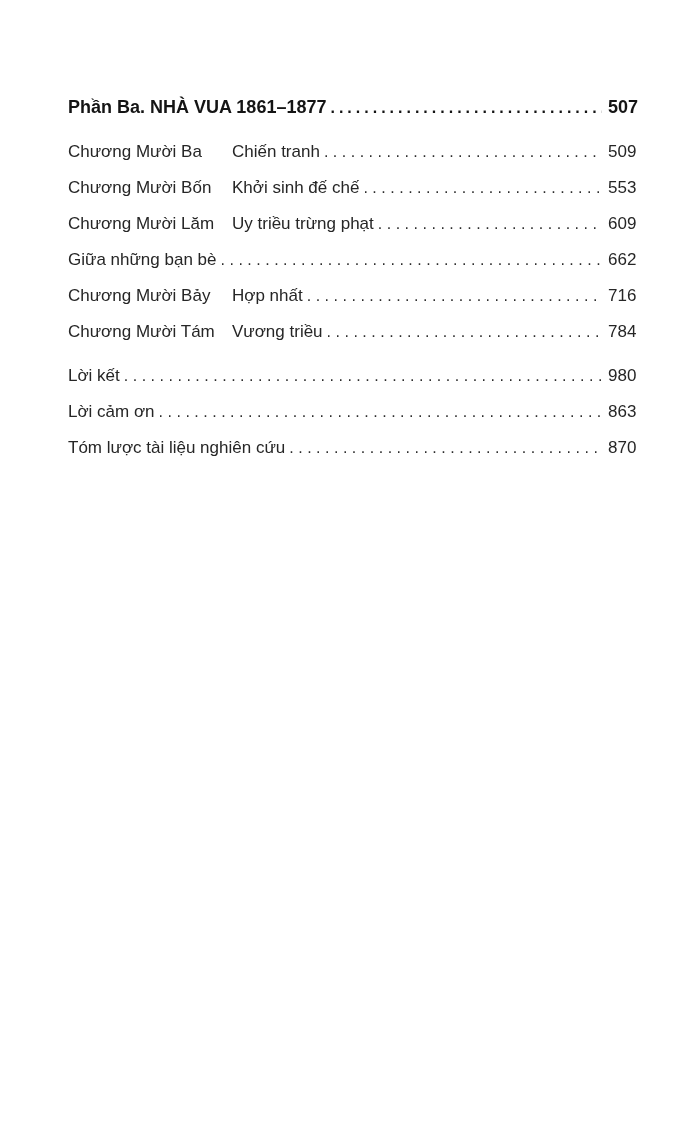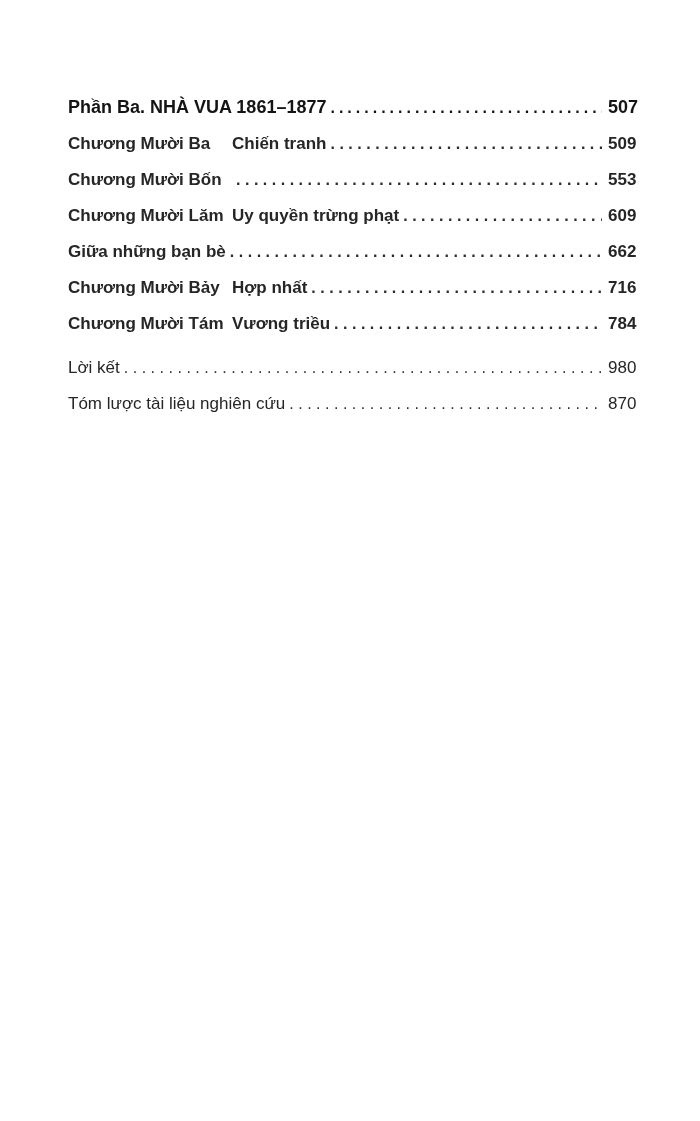--- a/index.html
+++ b/index.html
@@ -28,21 +28,21 @@
     line-height: 36px;
     font-size: 17px;
     color: #262626;
     white-space: nowrap;
   }
   .row.part-header {
     font-weight: bold;
     font-size: 18px;
     color: #141414;
   }
-  .chapters { margin-top: 0; font-weight: bold; }
+  .chapters { margin-top: 8px; }
   .backmatter { margin-top: 8px; }
   .chapter-label {
     flex: 0 0 164px;
   }
   .entry-title {
     flex: 0 0 auto;
   }
   .dots {
     flex: 1 1 auto;
     overflow: hidden;
@@ -135,26 +135,27 @@
 
     <div class="chapters">
       <div class="row">
         <span class="chapter-label">Chương Mười Ba</span>
         <span class="entry-title">Chiến tranh</span>
         <span class="dots"></span>
         <span class="page-num">509</span>
       </div>
       <div class="row">
         <span class="chapter-label">Chương Mười Bốn</span>
+        <span class="entry-title">Khởi sinh đế chế</span>
         <span class="dots"></span>
         <span class="page-num">553</span>
       </div>
       <div class="row">
         <span class="chapter-label">Chương Mười Lăm</span>
-        <span class="entry-title">Uy quyền trừng phạt</span>
+        <span class="entry-title">Uy triều trừng phạt</span>
         <span class="dots"></span>
         <span class="page-num">609</span>
       </div>
       <div class="row">
         <span class="entry-title">Giữa những bạn bè</span>
         <span class="dots"></span>
         <span class="page-num">662</span>
       </div>
       <div class="row">
         <span class="chapter-label">Chương Mười Bảy</span>
@@ -168,20 +169,25 @@
         <span class="dots"></span>
         <span class="page-num">784</span>
       </div>
     </div>
 
     <div class="backmatter">
       <div class="row">
         <span class="entry-title">Lời kết</span>
         <span class="dots"></span>
         <span class="page-num">980</span>
+      </div>
+      <div class="row">
+        <span class="entry-title">Lời cảm ơn</span>
+        <span class="dots"></span>
+        <span class="page-num">863</span>
       </div>
       <div class="row">
         <span class="entry-title">Tóm lược tài liệu nghiên cứu</span>
         <span class="dots"></span>
         <span class="page-num">870</span>
       </div>
     </div>
 
   </div>
 

